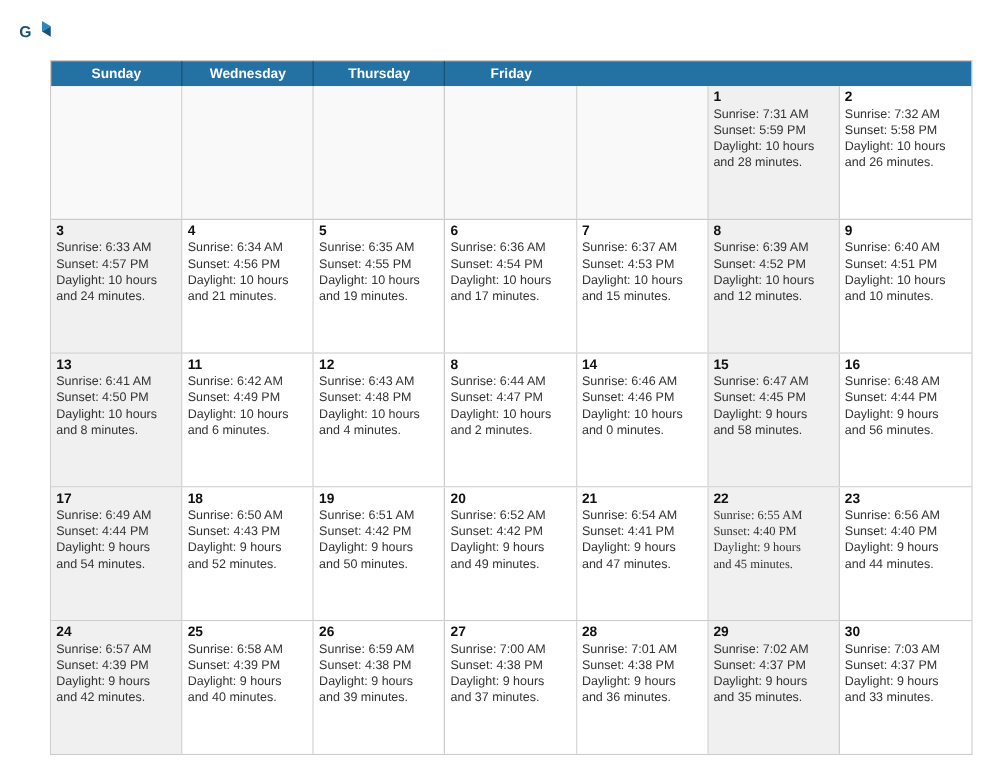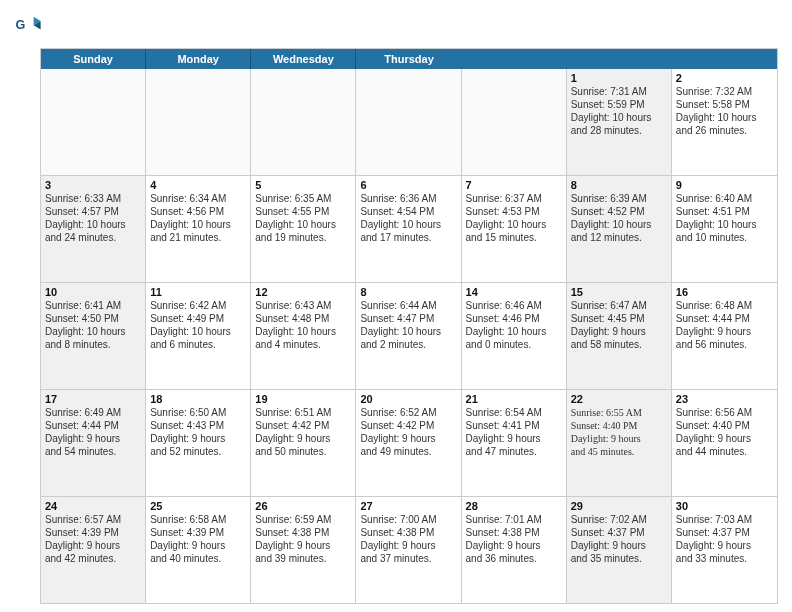--- a/index.html
+++ b/index.html
@@ -130,23 +130,23 @@
     </div>
     <div class="title-block">
       <div class="month-title"></div>
       <div class="subtitle"></div>
     </div>
   </div>
 
   <div class="calendar">
     <div class="cal-header" id="cal-header">
         <div class="cal-header-cell">Sunday</div>
-        <div class="cal-header-cell">Monday</div>
         <div class="cal-header-cell">Wednesday</div>
         <div class="cal-header-cell">Thursday</div>
+        <div class="cal-header-cell">Friday</div>
       </div>
     <div class="cal-body" id="cal-body">
         <div class="cal-row">
           <div class="cal-cell empty"></div>
           <div class="cal-cell empty"></div>
           <div class="cal-cell empty"></div>
           <div class="cal-cell empty"></div>
           <div class="cal-cell empty"></div>
           <div class="cal-cell shaded">
             <div class="day-num">1</div>
@@ -209,21 +209,21 @@
           <div class="cal-cell">
             <div class="day-num">9</div>
             <div class="day-info" style="white-space: pre-line;">Sunrise: 6:40 AM
 Sunset: 4:51 PM
 Daylight: 10 hours
 and 10 minutes.</div>
           </div>
         </div>
         <div class="cal-row">
           <div class="cal-cell shaded">
-            <div class="day-num">10</div>
+            <div class="day-num">13</div>
             <div class="day-info" style="white-space: pre-line;">Sunrise: 6:41 AM
 Sunset: 4:50 PM
 Daylight: 10 hours
 and 8 minutes.</div>
           </div>
           <div class="cal-cell">
             <div class="day-num">11</div>
             <div class="day-info" style="white-space: pre-line;">Sunrise: 6:42 AM
 Sunset: 4:49 PM
 Daylight: 10 hours

